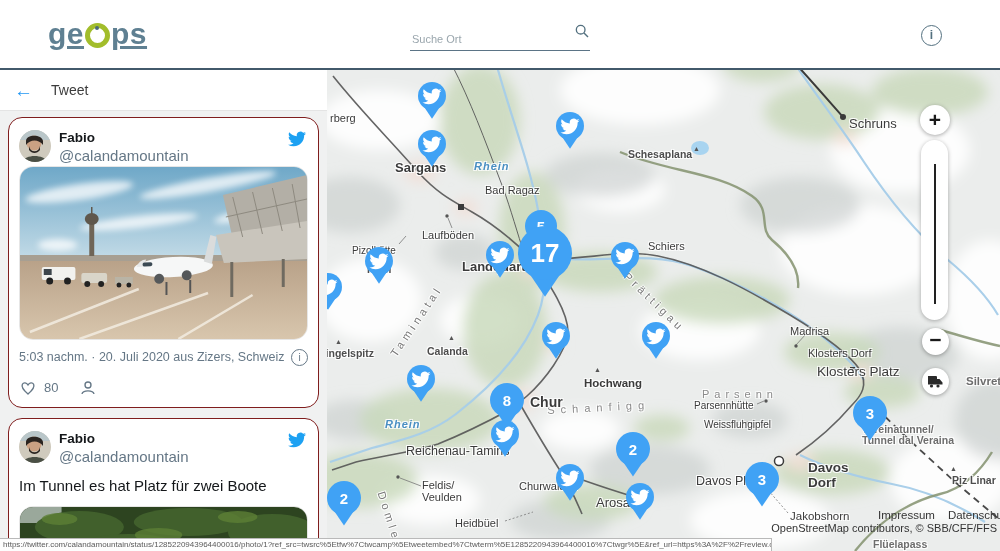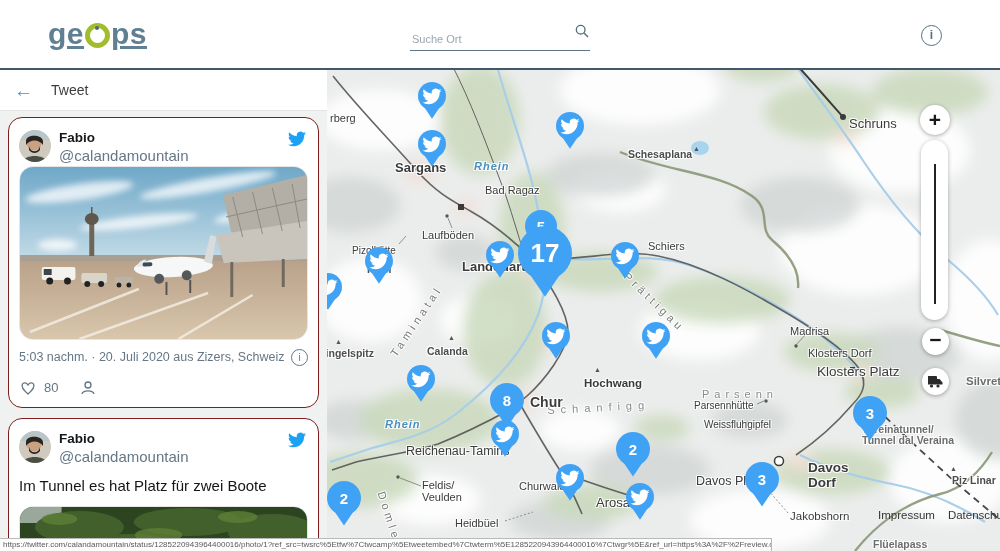--- a/index.html
+++ b/index.html
@@ -372,20 +372,21 @@
           <path d="M1,1 h8 a1,1 0 0 1 1,1 v2 h2.5 l3,3.5 v2 h-14.5 z" fill="#2a2a2a"></path>
           <circle cx="4.5" cy="11" r="1.6" fill="#2a2a2a"></circle>
             <circle cx="11" cy="11" r="1.6" fill="#2a2a2a"></circle>
         </svg>
       </div>
 
       <div class="attr-links">
         <span>Impressum</span>
         <span>Datenschutz</span>
       </div>
+      <div class="attr-copy">OpenStreetMap contributors, © SBB/CFF/FFS</div>
     </div>
   </div>
 
   <div class="header">
     <div class="logo">
       <span>ge</span>
         <span class="oring">
           <i></i>
         </span>
         <span>ps</span>

